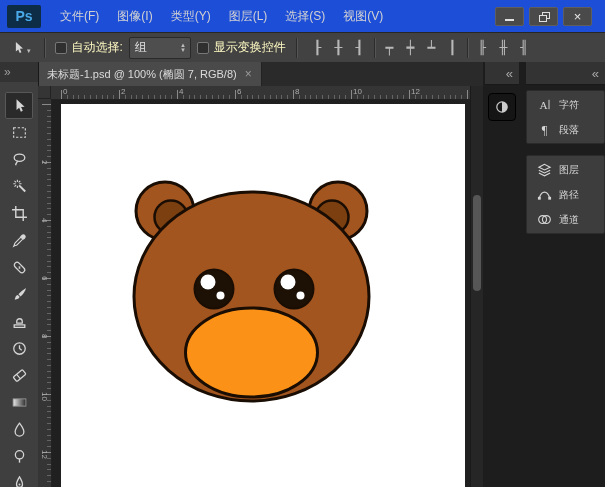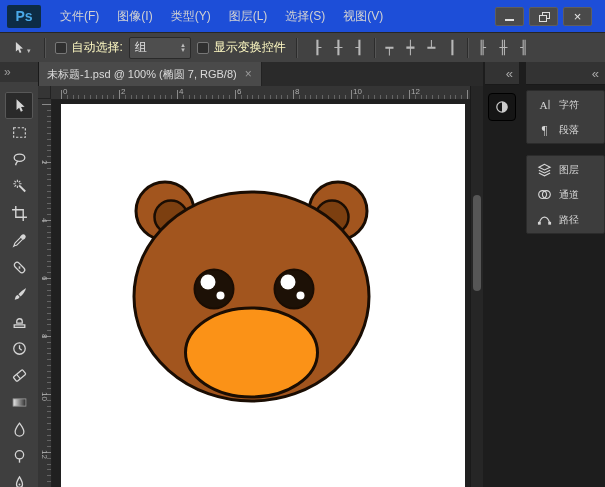--- a/index.html
+++ b/index.html
@@ -351,33 +351,33 @@
                 <path d="M8 2.5L2 5.5l6 3 6-3z" fill="none" stroke="#d6d6d6" stroke-width="1.2"></path>
                 <path d="M2 8.7l6 3 6-3" fill="none" stroke="#d6d6d6" stroke-width="1.2"></path>
                 <path d="M2 11.7l6 3 6-3" fill="none" stroke="#d6d6d6" stroke-width="1.2"></path>
               </svg>
             </span>
             <span class="p-label">图层</span>
           </div>
           <div class="panel-item">
             <span class="p-icon">
               <svg viewBox="0 0 16 16" width="15" height="15">
-                <circle cx="6" cy="8" r="4.2" fill="none" stroke="#d6d6d6" stroke-width="1.2"></circle>
-                <circle cx="10" cy="8" r="4.2" fill="none" stroke="#d6d6d6" stroke-width="1.2"></circle>
-              </svg>
-            </span>
-            <span class="p-label">通道</span>
-          </div>
-          <div class="panel-item">
-            <span class="p-icon">
-              <svg viewBox="0 0 16 16" width="15" height="15">
                 <path d="M2.5 11.5C5 3.5 11 3.5 13.5 11.5" fill="none" stroke="#d6d6d6" stroke-width="1.2"></path>
                 <rect x="1" y="10.5" width="3" height="3" fill="#d6d6d6"></rect>
                 <rect x="12" y="10.5" width="3" height="3" fill="#d6d6d6"></rect>
               </svg>
             </span>
             <span class="p-label">路径</span>
           </div>
+          <div class="panel-item">
+            <span class="p-icon">
+              <svg viewBox="0 0 16 16" width="15" height="15">
+                <circle cx="6" cy="8" r="4.2" fill="none" stroke="#d6d6d6" stroke-width="1.2"></circle>
+                <circle cx="10" cy="8" r="4.2" fill="none" stroke="#d6d6d6" stroke-width="1.2"></circle>
+              </svg>
+            </span>
+            <span class="p-label">通道</span>
+          </div>
         </div>
     </div>
   </div>
 
 </div>
 
 </body></html>

